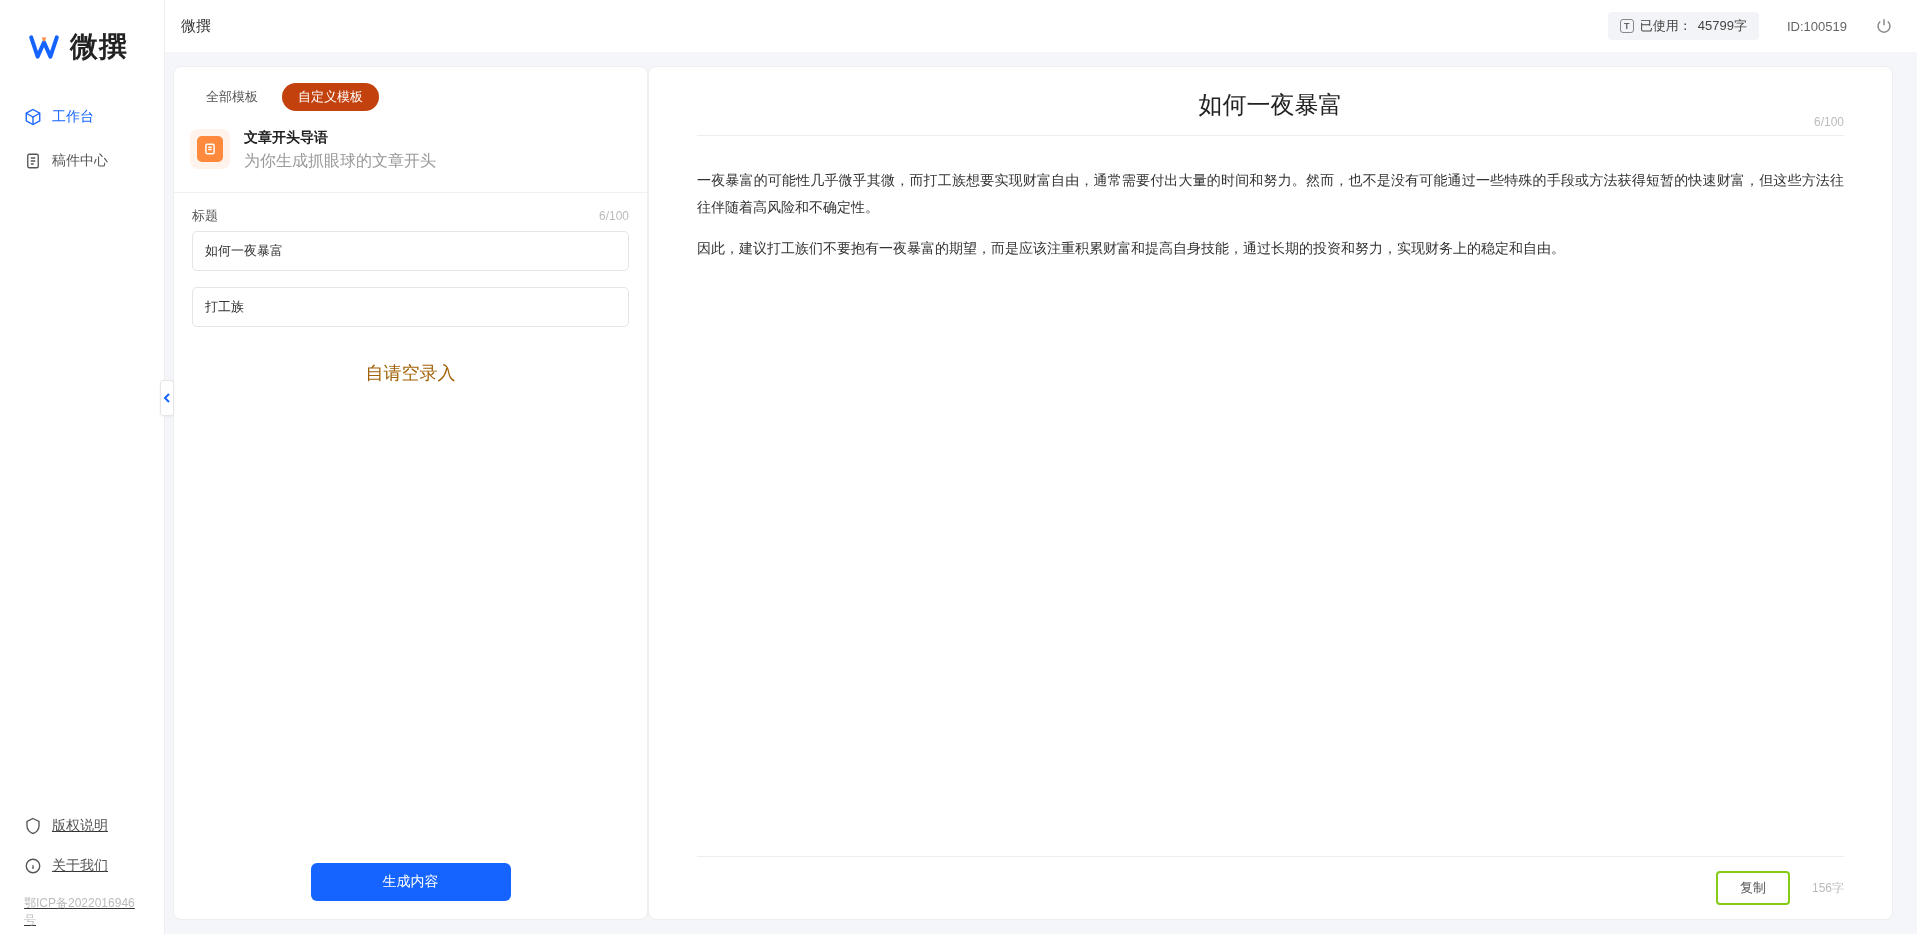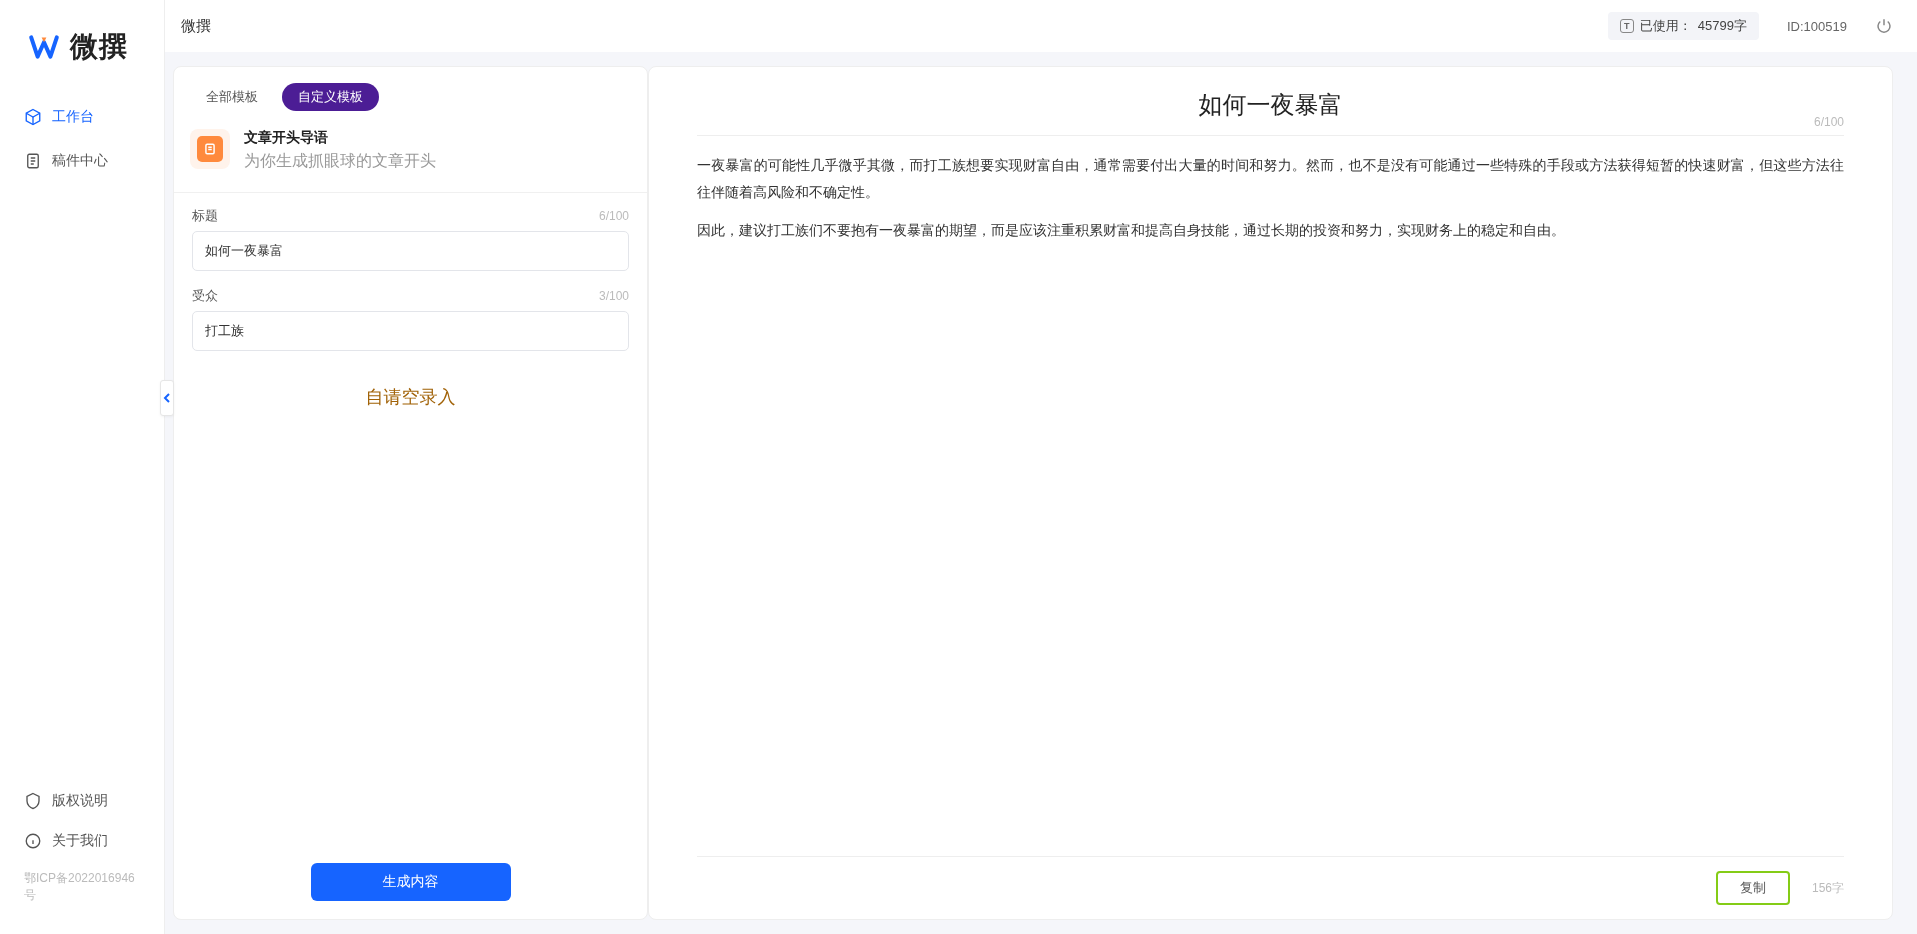--- a/index.html
+++ b/index.html
@@ -46,21 +46,21 @@
   gap: 10px;
   padding: 10px 12px;
   border-radius: 6px;
   cursor: pointer;
   color: #555;
   margin-bottom: 6px;
 }
 .nav-item.active { color: #1664ff; }
 .nav-item .icon { width: 18px; height: 18px; flex-shrink: 0; }
 .nav-item .label { font-size: 14px; }
-.sidebar-bottom { padding: 0 12px 30px; }
+.sidebar-bottom { padding: 0 12px 5px; text-decoration: underline; }
 .sidebar-bottom .nav-item { margin-bottom: 2px; }
 .icp { font-size: 12px; color: #bbb; padding: 8px 12px 0; }
 .collapse-handle {
   position: absolute;
   right: -10px;
   top: 380px;
   width: 14px;
   height: 36px;
   background: #fff;
   border: 1px solid #e6e6e6;
@@ -117,21 +117,21 @@
 
 
 .tabs-row { display: flex; gap: 8px; padding: 16px 16px 10px; }
 .tab {
   padding: 5px 16px;
   border-radius: 14px;
   font-size: 13px;
   cursor: pointer;
   color: #555;
 }
-.tab.active { background: #4c1d95; color: #fff; }
+.tab.active { background: #c2410c; color: #fff; }
 .template-header {
   display: flex;
   gap: 14px;
   padding: 8px 16px 20px;
 }
 .template-icon {
   width: 40px; height: 40px;
   border-radius: 8px;
   background: #fff3eb;
   display: flex; align-items: center; justify-content: center;
@@ -178,21 +178,21 @@
 .output-title-row { position: relative; border-bottom: 1px solid #eee; padding-bottom: 14px; margin-bottom: 16px; }
 .output-title {
   text-align: center;
   font-family: "Songti SC", "SimSun", serif;
   font-size: 24px;
   color: #222;
   font-weight: 400;
 }
 .output-title-count { position: absolute; right: 0; bottom: 6px; font-size: 12px; color: #bbb; }
 .output-body { font-size: 14px; line-height: 1.9; color: #333; text-align: justify; }
-.output-body p { margin-bottom: 12px; }
+.output-body p { margin-bottom: 12px; margin-top: 15px; }
 .output-footer {
   border-top: 1px solid #eee;
   margin-top: auto;
   padding: 14px 0;
   display: flex;
   justify-content: flex-end;
   align-items: center;
   gap: 22px;
 }
 .copy-btn {
@@ -311,24 +311,20 @@
         <div class="form">
           <div class="field">
             <div class="field-row">
               <span class="field-label">标题</span>
               <span class="field-count">6/100</span>
             </div>
             <input class="field-input" type="text" value="如何一夜暴富" style="">
           </div>
 
           <div class="field">
-            <div class="field-row">
-              <span class="field-label">受众</span>
-              <span class="field-count">3/100</span>
-            </div>
             <input class="field-input" type="text" value="打工族" style="">
           </div>
 
           <div class="extra-hint">自请空录入</div>
         </div>
 
         <div class="gen-btn-wrap">
           <button class="gen-btn">生成内容</button>
         </div>
       </div>

